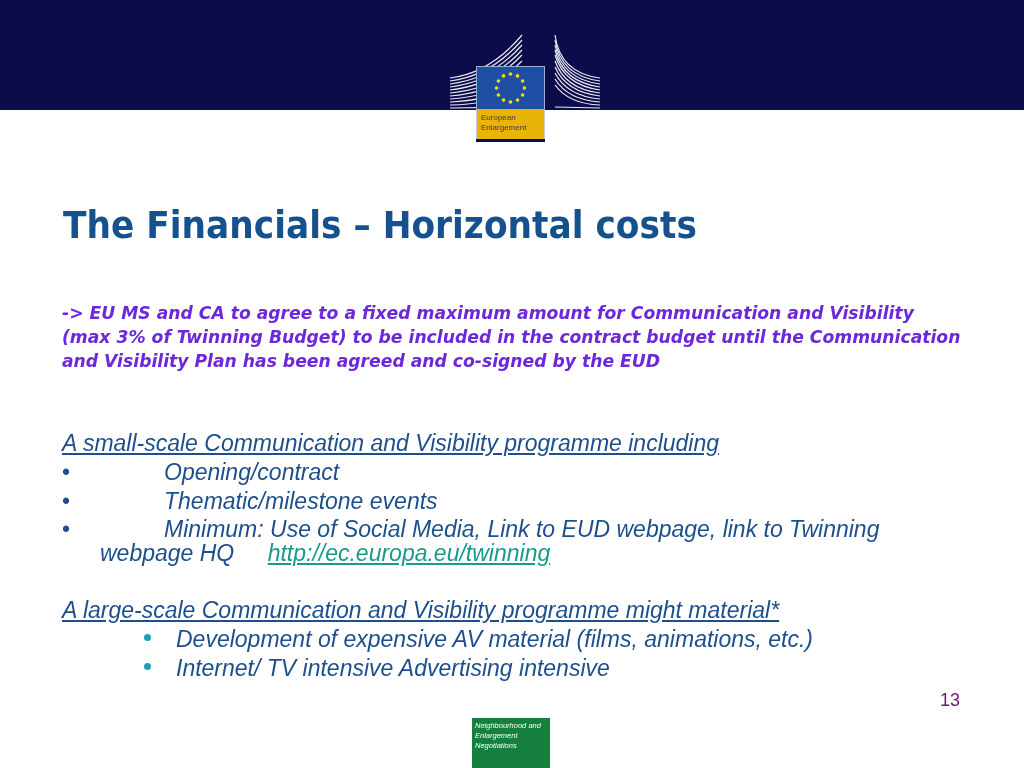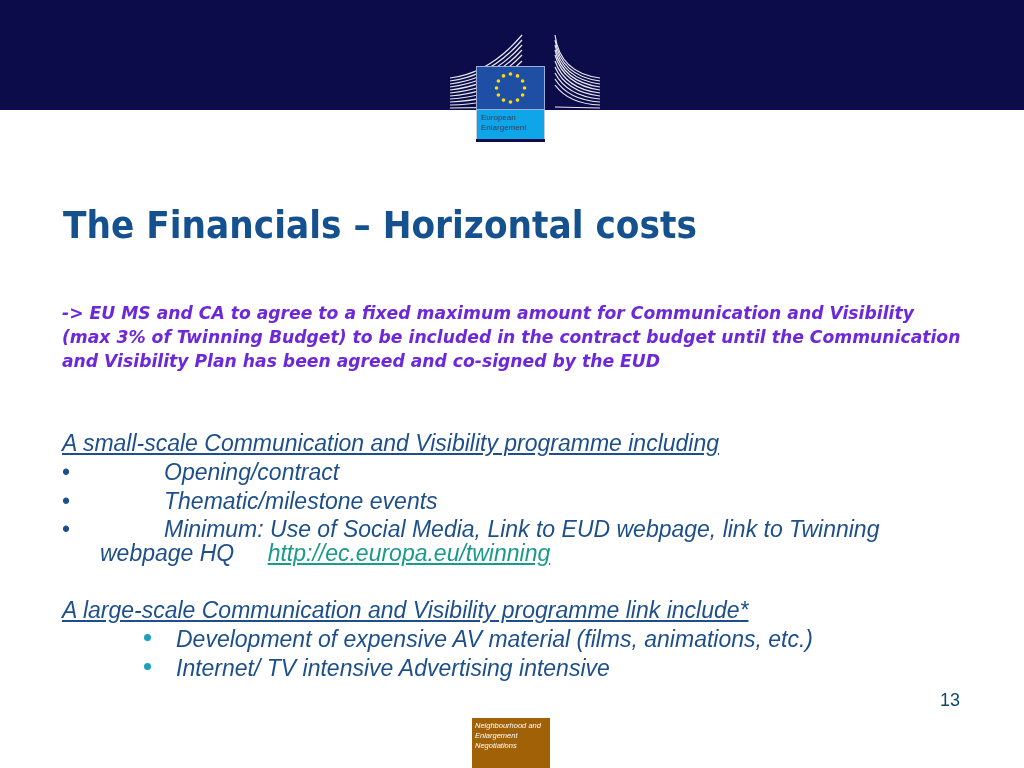--- a/index.html
+++ b/index.html
@@ -15,21 +15,21 @@
   .logo-wrap {
     position: absolute; left: 445px; top: 33px; width: 160px; height: 112px;
   }
   .building { position: absolute; top: 0; left: 0; }
   .flag-box {
     position: absolute; left: 476px; top: 66px; width: 69px; height: 44px;
     background: #1e4fa5; border: 1px solid #9aaed6; box-sizing: border-box;
   }
   .ec-label {
     position: absolute; left: 476px; top: 110px; width: 69px; height: 30px;
-    background: #0ea5e9; border: 1px solid #c7cbd8; border-top: none; box-sizing: border-box;
+    background: #eab308; border: 1px solid #c7cbd8; border-top: none; box-sizing: border-box;
     font-family: "Liberation Sans", sans-serif; font-size: 8px; line-height: 10px;
     color: #3b3b55; padding: 3px 0 0 4px;
   }
   .ec-label .line { display: block; }
   .ec-bottom-bar {
     position: absolute; left: 476px; top: 139px; width: 69px; height: 3px; background: #0c0c4a;
   }
   .title {
     position: absolute; left: 63px; top: 204px;
     font-family: "DejaVu Sans", sans-serif; font-weight: bold;
@@ -54,25 +54,25 @@
   .cont-line { position: absolute; left: 100px; white-space: nowrap; }
   .url-link { color: #1a9a8a; text-decoration: underline; margin-left: 27px; }
   .sub-bullet { position: absolute; left: 144px; white-space: nowrap; }
   .sub-bullet .dot {
     position: absolute; left: 0; top: 8px; width: 7px; height: 7px; border-radius: 50%;
     background: #1aa0b8;
   }
   .sub-bullet .txt { position: absolute; left: 32px; top: 0; }
   .page-num {
     position: absolute; left: 940px; top: 690px;
-    font-family: "Liberation Sans", sans-serif; font-size: 18px; color: #0c4a6e;
+    font-family: "Liberation Sans", sans-serif; font-size: 18px; color: #701a75;
   }
   .neg-logo {
     position: absolute; left: 472px; top: 718px; width: 78px; height: 50px;
-    background: #a16207;
+    background: #15803d;
     font-family: "Liberation Sans", sans-serif; font-style: italic; font-size: 7.5px;
     line-height: 10px; color: #ffffff; padding: 3px 0 0 3px; box-sizing: border-box;
   }
   .neg-logo span { display: block; white-space: nowrap; }
 </style>
 </head>
 <body>
 
 <div class="top-band"></div>
 
@@ -147,21 +147,21 @@
   <span class="txt">Thematic/milestone events</span>
 </div>
 <div class="blue-text bullet-row" style="top:516px;">
   <span class="dot">•</span>
   <span class="txt">Minimum: Use of Social Media, Link to EUD webpage, link to Twinning</span>
 </div>
 <div class="blue-text cont-line" style="top:540px;">
   <span>webpage HQ </span><span class="url-link">http://ec.europa.eu/twinning</span>
 </div>
 
-<div class="blue-text heading-link" style="top:597px;">A large-scale Communication and Visibility programme link include*</div>
+<div class="blue-text heading-link" style="top:597px;">A large-scale Communication and Visibility programme might material*</div>
 
 <div class="blue-text sub-bullet" style="top:626px;">
   <span class="dot"></span>
   <span class="txt">Development of expensive AV material (films, animations, etc.)</span>
 </div>
 <div class="blue-text sub-bullet" style="top:655px;">
   <span class="dot"></span>
   <span class="txt">Internet/ TV intensive Advertising intensive</span>
 </div>
 

